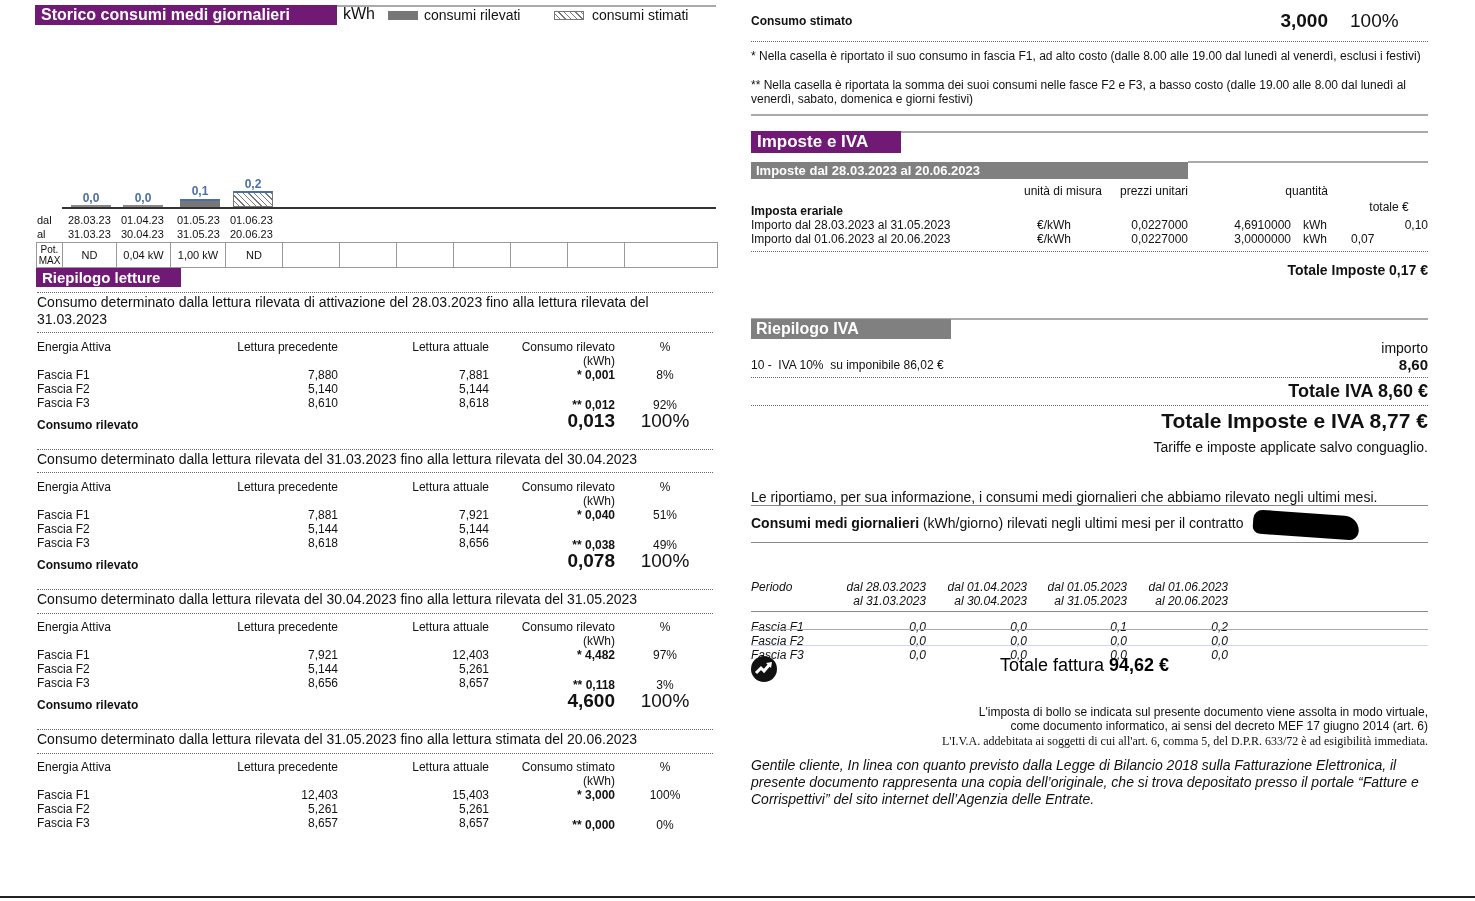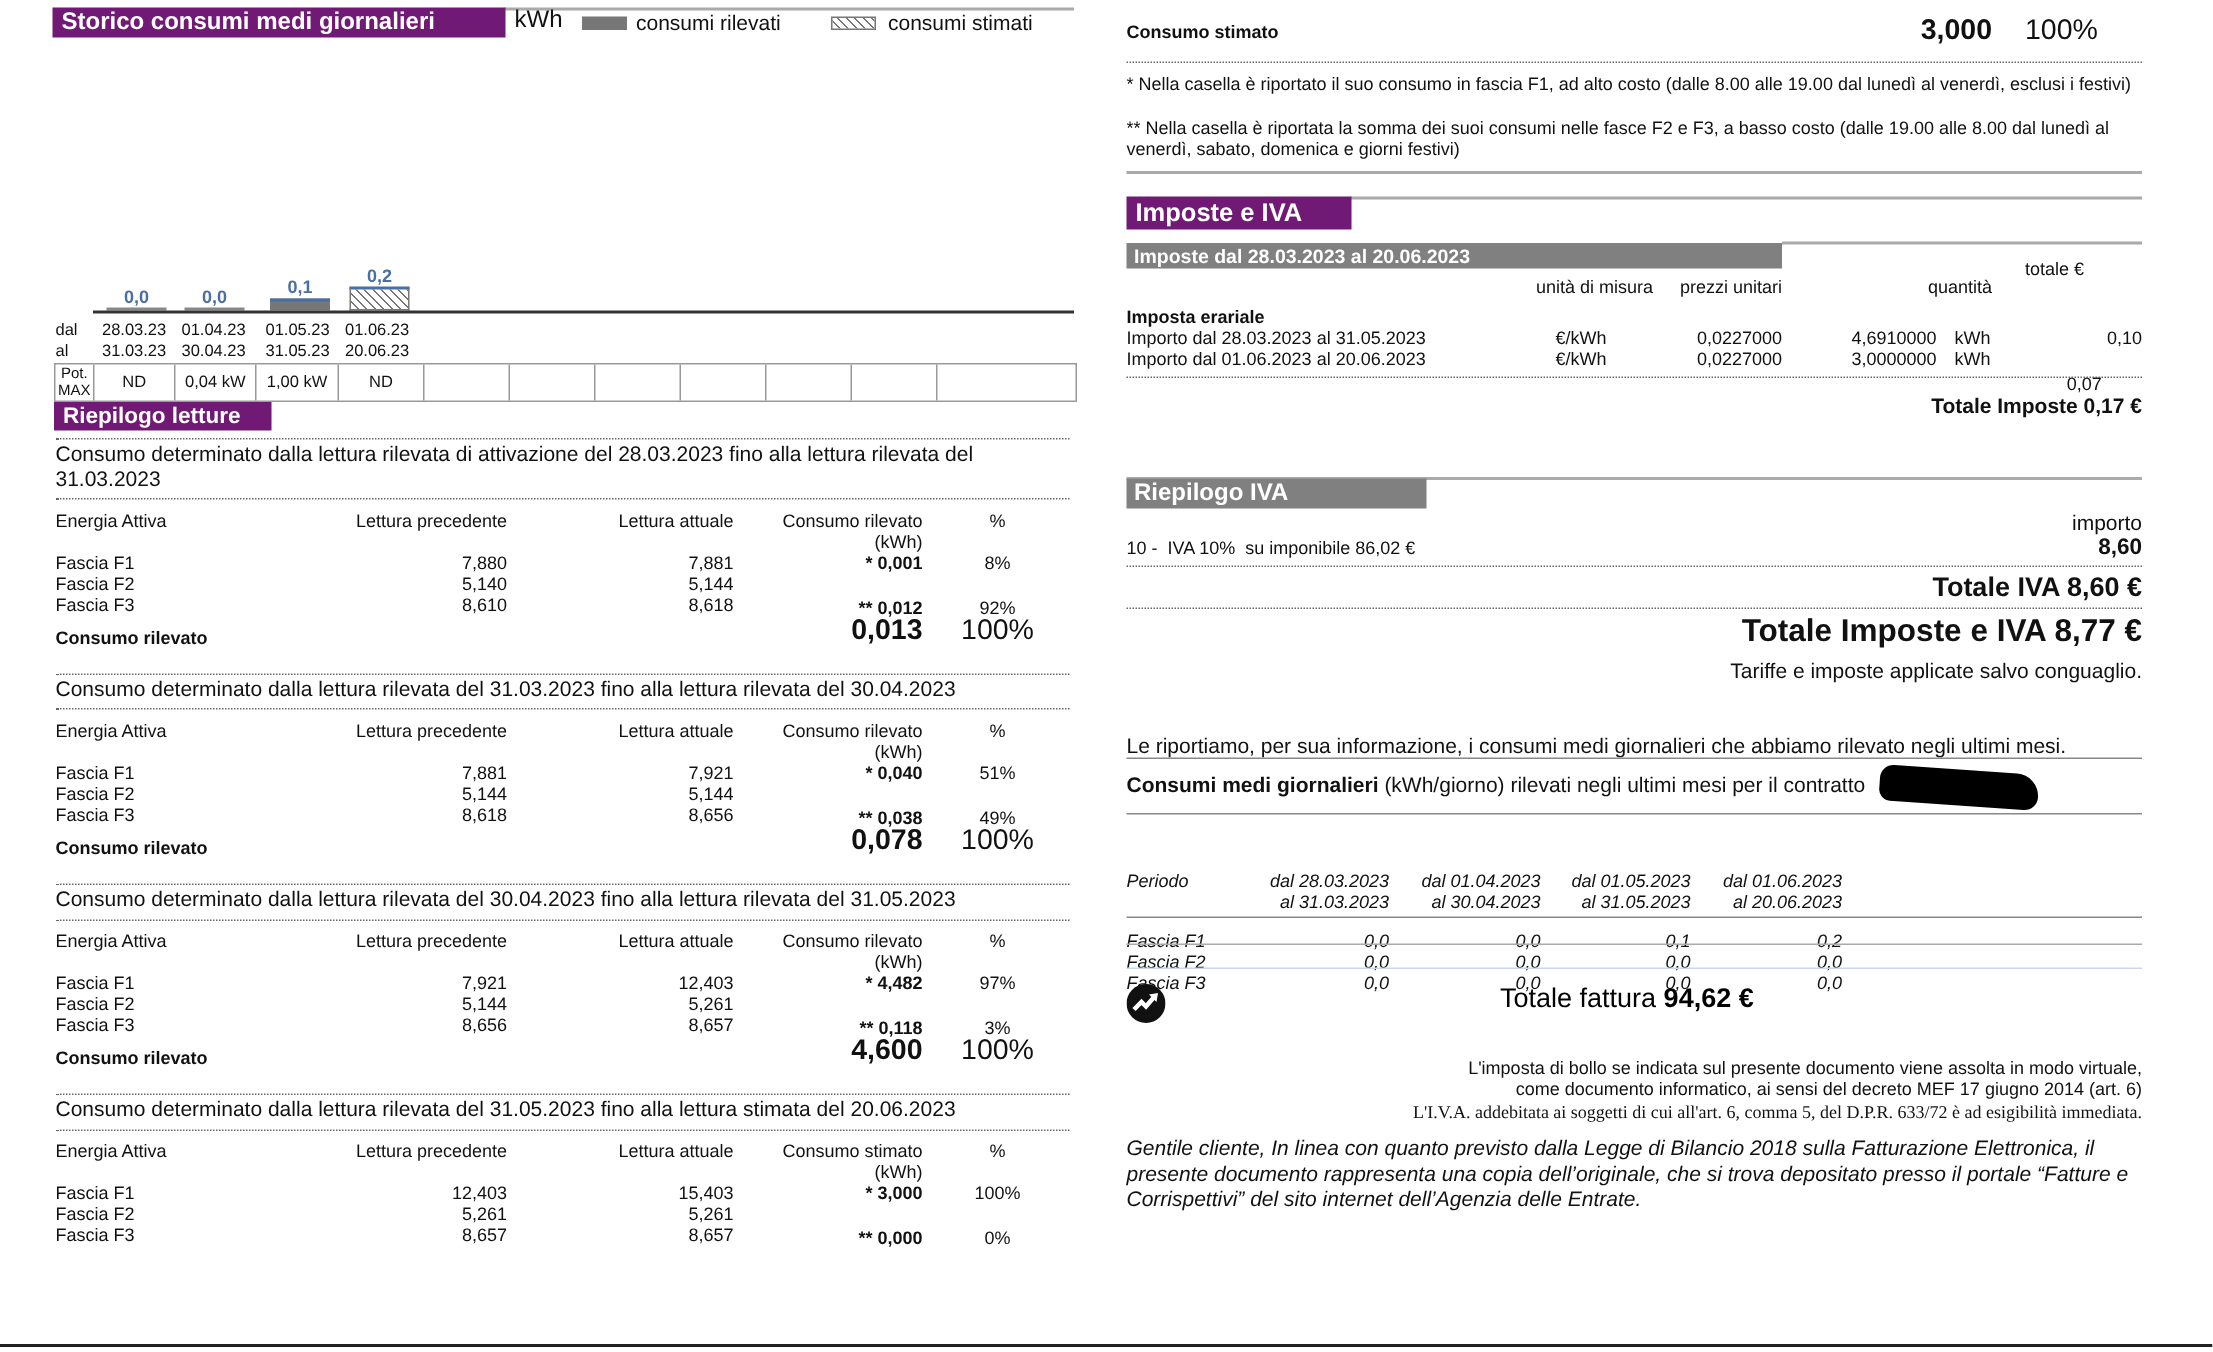--- a/index.html
+++ b/index.html
@@ -257,38 +257,38 @@
 <div class="abs grayline" style="left:751px;top:114px;width:677px;"></div>
 
 <div class="abs grayline" style="left:900px;top:131px;width:528px;"></div>
 <div class="abs blackhead" style="left:751px;top:131px;width:138px;font-size:17px;line-height:22px;">Imposte e IVA</div>
 <div class="abs grayline" style="left:1188px;top:161px;width:240px;"></div>
 <div class="abs grayhead" style="left:751px;top:162px;width:427px;font-size:13px;line-height:17px;">Imposte dal 28.03.2023 al 20.06.2023</div>
 
 <div class="abs small" style="left:1000px;top:184px;width:102px;text-align:right;">unità di misura</div>
 <div class="abs small" style="left:1100px;top:184px;width:88px;text-align:right;">prezzi unitari</div>
 <div class="abs small" style="left:1230px;top:184px;width:98px;text-align:right;">quantità</div>
-<div class="abs small" style="left:1350px;top:172px;width:78px;text-align:left;">totale €</div>
+<div class="abs small" style="left:1350px;top:200px;width:78px;text-align:center;">totale €</div>
 
 <div class="abs small b" style="left:751px;top:204px;">Imposta erariale</div>
 <div class="abs small" style="left:751px;top:218px;width:677px;height:14px;">
   <span class="abs" style="left:0;">Importo dal 28.03.2023 al 31.05.2023</span>
   <span class="abs" style="left:250px;width:70px;text-align:right;">€/kWh</span>
   <span class="abs" style="left:337px;width:100px;text-align:right;">0,0227000</span>
   <span class="abs" style="left:460px;width:80px;text-align:right;">4,6910000</span>
   <span class="abs" style="left:552px;">kWh</span>
   <span class="abs" style="left:600px;width:77px;text-align:right;">0,10</span>
 </div>
 <div class="abs small" style="left:751px;top:232px;width:677px;height:14px;">
   <span class="abs" style="left:0;">Importo dal 01.06.2023 al 20.06.2023</span>
   <span class="abs" style="left:250px;width:70px;text-align:right;">€/kWh</span>
   <span class="abs" style="left:337px;width:100px;text-align:right;">0,0227000</span>
   <span class="abs" style="left:460px;width:80px;text-align:right;">3,0000000</span>
   <span class="abs" style="left:552px;">kWh</span>
-  <span class="abs" style="left:600px;width:77px;text-align:center;margin-top:17px;">0,07</span>
+  <span class="abs" style="left:600px;width:77px;text-align:left;">0,07</span>
 </div>
 <div class="abs dotline" style="left:751px;top:251px;width:677px;"></div>
 <div class="abs b" style="left:1100px;top:262px;width:328px;text-align:right;font-size:14px;">Totale Imposte 0,17 €</div>
 
 <div class="abs grayline" style="left:751px;top:318px;width:677px;"></div>
 <div class="abs grayhead" style="left:751px;top:319px;width:190px;font-size:16px;line-height:20px;">Riepilogo IVA</div>
 <div class="abs" style="left:1300px;top:340px;width:128px;text-align:right;font-size:14px;">importo</div>
 <div class="abs small" style="left:751px;top:358px;white-space:pre;">10 -  IVA 10%  su imponibile 86,02 €</div>
 <div class="abs b" style="left:1300px;top:356px;width:128px;text-align:right;font-size:15px;">8,60</div>
 <div class="abs dotline" style="left:751px;top:377px;width:677px;"></div>

